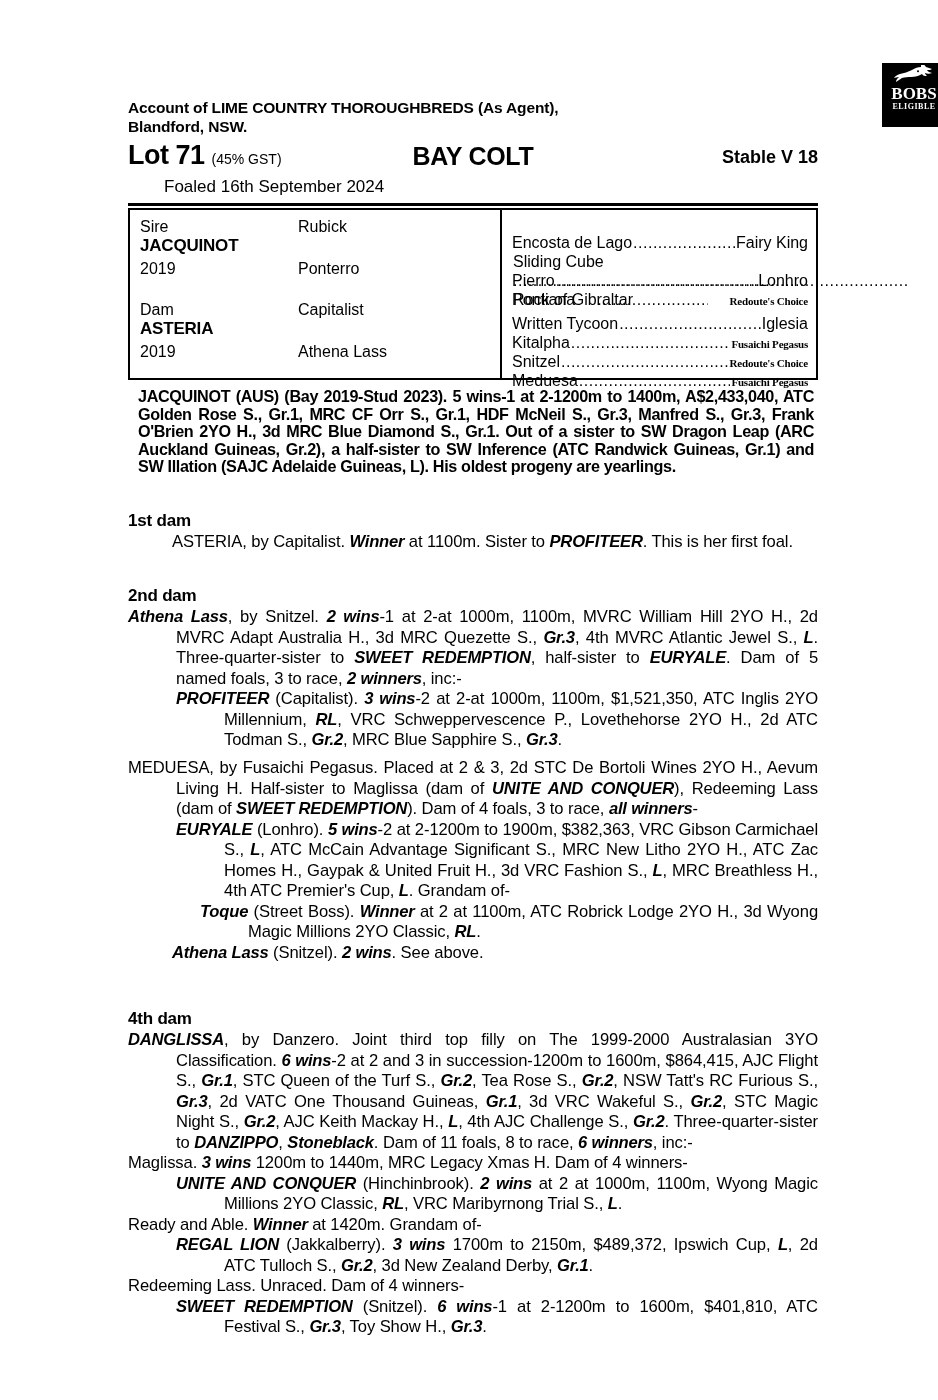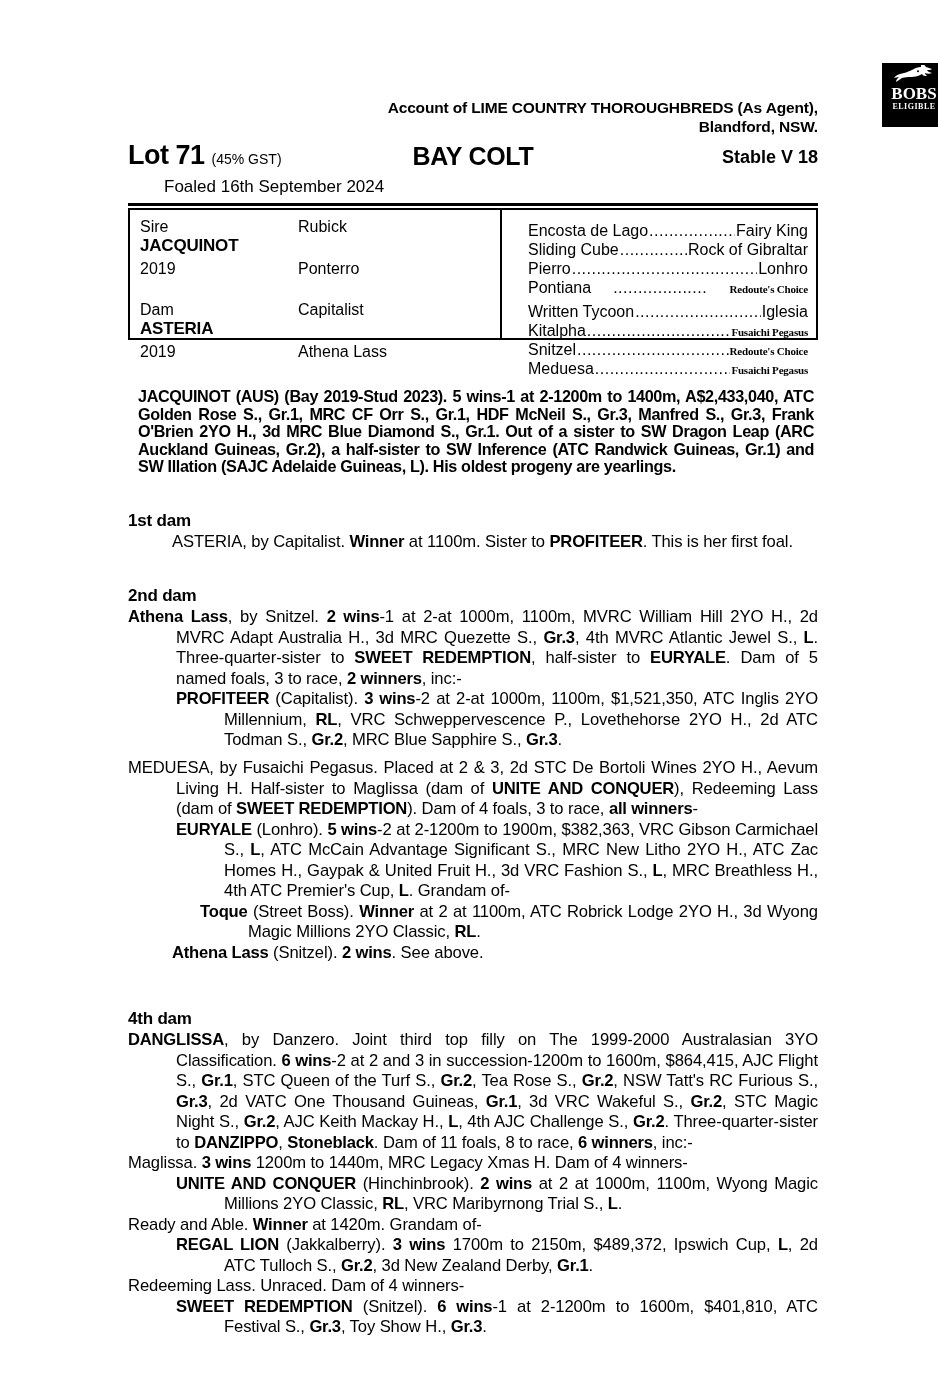--- a/index.html
+++ b/index.html
@@ -19,21 +19,21 @@
     background:#000;color:#fff;
     display:flex;flex-direction:column;align-items:center;justify-content:flex-start;
     padding-top:2px;box-sizing:border-box;
   }
   .bobs .horse{width:46px;height:20px;display:block;}
   .bobs .b1{font-weight:bold;font-size:17px;line-height:17px;letter-spacing:0px;font-family:"Liberation Serif",serif;}
   .bobs .b2{font-weight:bold;font-size:8px;line-height:10px;letter-spacing:.5px;font-family:"Liberation Serif",serif;}
 
   .account{
     position:absolute;left:0;top:98px;width:690px;
-    text-align:right;font-weight:bold;font-size:15.5px;line-height:19px;
+    text-align:left;font-weight:bold;font-size:15.5px;line-height:19px;
     letter-spacing:-.15px;
   }
 
   .lotrow{position:absolute;left:0;top:140px;width:690px;height:30px;}
   .lot{position:absolute;left:0;top:0;font-weight:bold;font-size:27px;line-height:30px;letter-spacing:-.5px;}
   .gst{font-weight:normal;font-size:14px;letter-spacing:0;}
   .colour{position:absolute;left:0;right:0;top:1px;text-align:center;font-weight:bold;font-size:25px;line-height:30px;letter-spacing:-.3px;}
   .stable{position:absolute;right:0;top:4px;font-weight:bold;font-size:18px;line-height:26px;}
 
   .foaledrow{position:absolute;left:0;top:176px;width:690px;height:24px;font-size:17px;line-height:22px;}
@@ -42,26 +42,26 @@
   .brandcircle{
     display:inline-block;width:17px;height:17px;border:1.6px solid #000;border-radius:50%;
     font-size:9.5px;line-height:14px;text-align:center;font-weight:bold;vertical-align:-3px;
     letter-spacing:-.3px;box-sizing:border-box;
   }
 
   .hrule{position:absolute;left:0;top:203px;width:690px;height:2.5px;background:#000;}
 
   
   .ped{
-    position:absolute;left:0;top:208px;width:690px;height:132px;
+    position:absolute;left:0;top:208px;width:690px;height:172px;
     border:2.5px solid #000;box-sizing:border-box;
   }
   .ped .vline{position:absolute;left:370px;top:0;bottom:0;width:2px;background:#000;}
   .ped .lcol{position:absolute;left:0;top:0;width:370px;height:100%;}
-  .ped .rcol{position:absolute;left:372px;top:4px;right:0;height:100%;margin-left:16px;}
+  .ped .rcol{position:absolute;left:372px;top:16px;right:0;height:100%;}
 
   .pl{position:absolute;font-size:16px;line-height:19px;white-space:nowrap;}
   .pl.b{font-weight:bold;font-size:17px;letter-spacing:-.2px;}
   .c1{left:10px;}
   .c2{left:168px;}
 
   .rline{position:absolute;left:10px;right:8px;font-size:16px;line-height:19px;
          display:flex;align-items:baseline;white-space:nowrap;}
   .rline .nm{flex:0 0 auto;}
   .rline .dots{flex:1 1 auto;overflow:hidden;white-space:nowrap;
@@ -73,21 +73,21 @@
   .sirepara{
     position:absolute;left:10px;top:388px;width:676px;
     font-weight:bold;font-size:16.2px;line-height:17.6px;
     text-align:justify;letter-spacing:-.35px;
   }
 
   
   .damhead{font-weight:bold;font-size:17px;line-height:22px;letter-spacing:-.2px;}
   .blk{position:absolute;left:0;width:690px;}
   .p{font-size:16.6px;line-height:20.5px;text-align:justify;letter-spacing:-.1px;}
-  .p b{font-weight:bold;letter-spacing:-.2px;}
+  .p b{font-weight:bold;letter-spacing:-.2px;font-style:italic;}
   .i0{padding-left:0;text-indent:0;}
   .hang1{padding-left:48px;text-indent:-48px;}
   .hang2{padding-left:72px;text-indent:-28px;}
   .hang3{padding-left:96px;text-indent:-48px;}
   .hang4{padding-left:120px;text-indent:-48px;}
 </style>
 </head>
 <body>
 
 <div class="page">
@@ -135,21 +135,21 @@
         <div class="pl c2" style="top:90px;">Capitalist</div>
         <div class="pl c2" style="top:132px;">Athena Lass</div>
       </div>
 
       <div class="rcol">
           <div class="rline" style="top: 7px;">
             <span class="nm">Encosta de Lago</span>
             <span class="dots">................................................................................</span>
             <span class="val">Fairy King</span>
           </div>
-          <div class="rline" style="top: 26px;">
+          <div class="rline" style="top: 26px; flex-direction: column;">
             <span class="nm">Sliding Cube</span>
             <span class="dots">................................................................................</span>
             <span class="val">Rock of Gibraltar</span>
           </div>
           <div class="rline" style="top: 45px;">
             <span class="nm">Pierro</span>
             <span class="dots">................................................................................</span>
             <span class="val">Lonhro</span>
           </div>
           <div class="rline" style="top: 64px; gap: 21px;">

